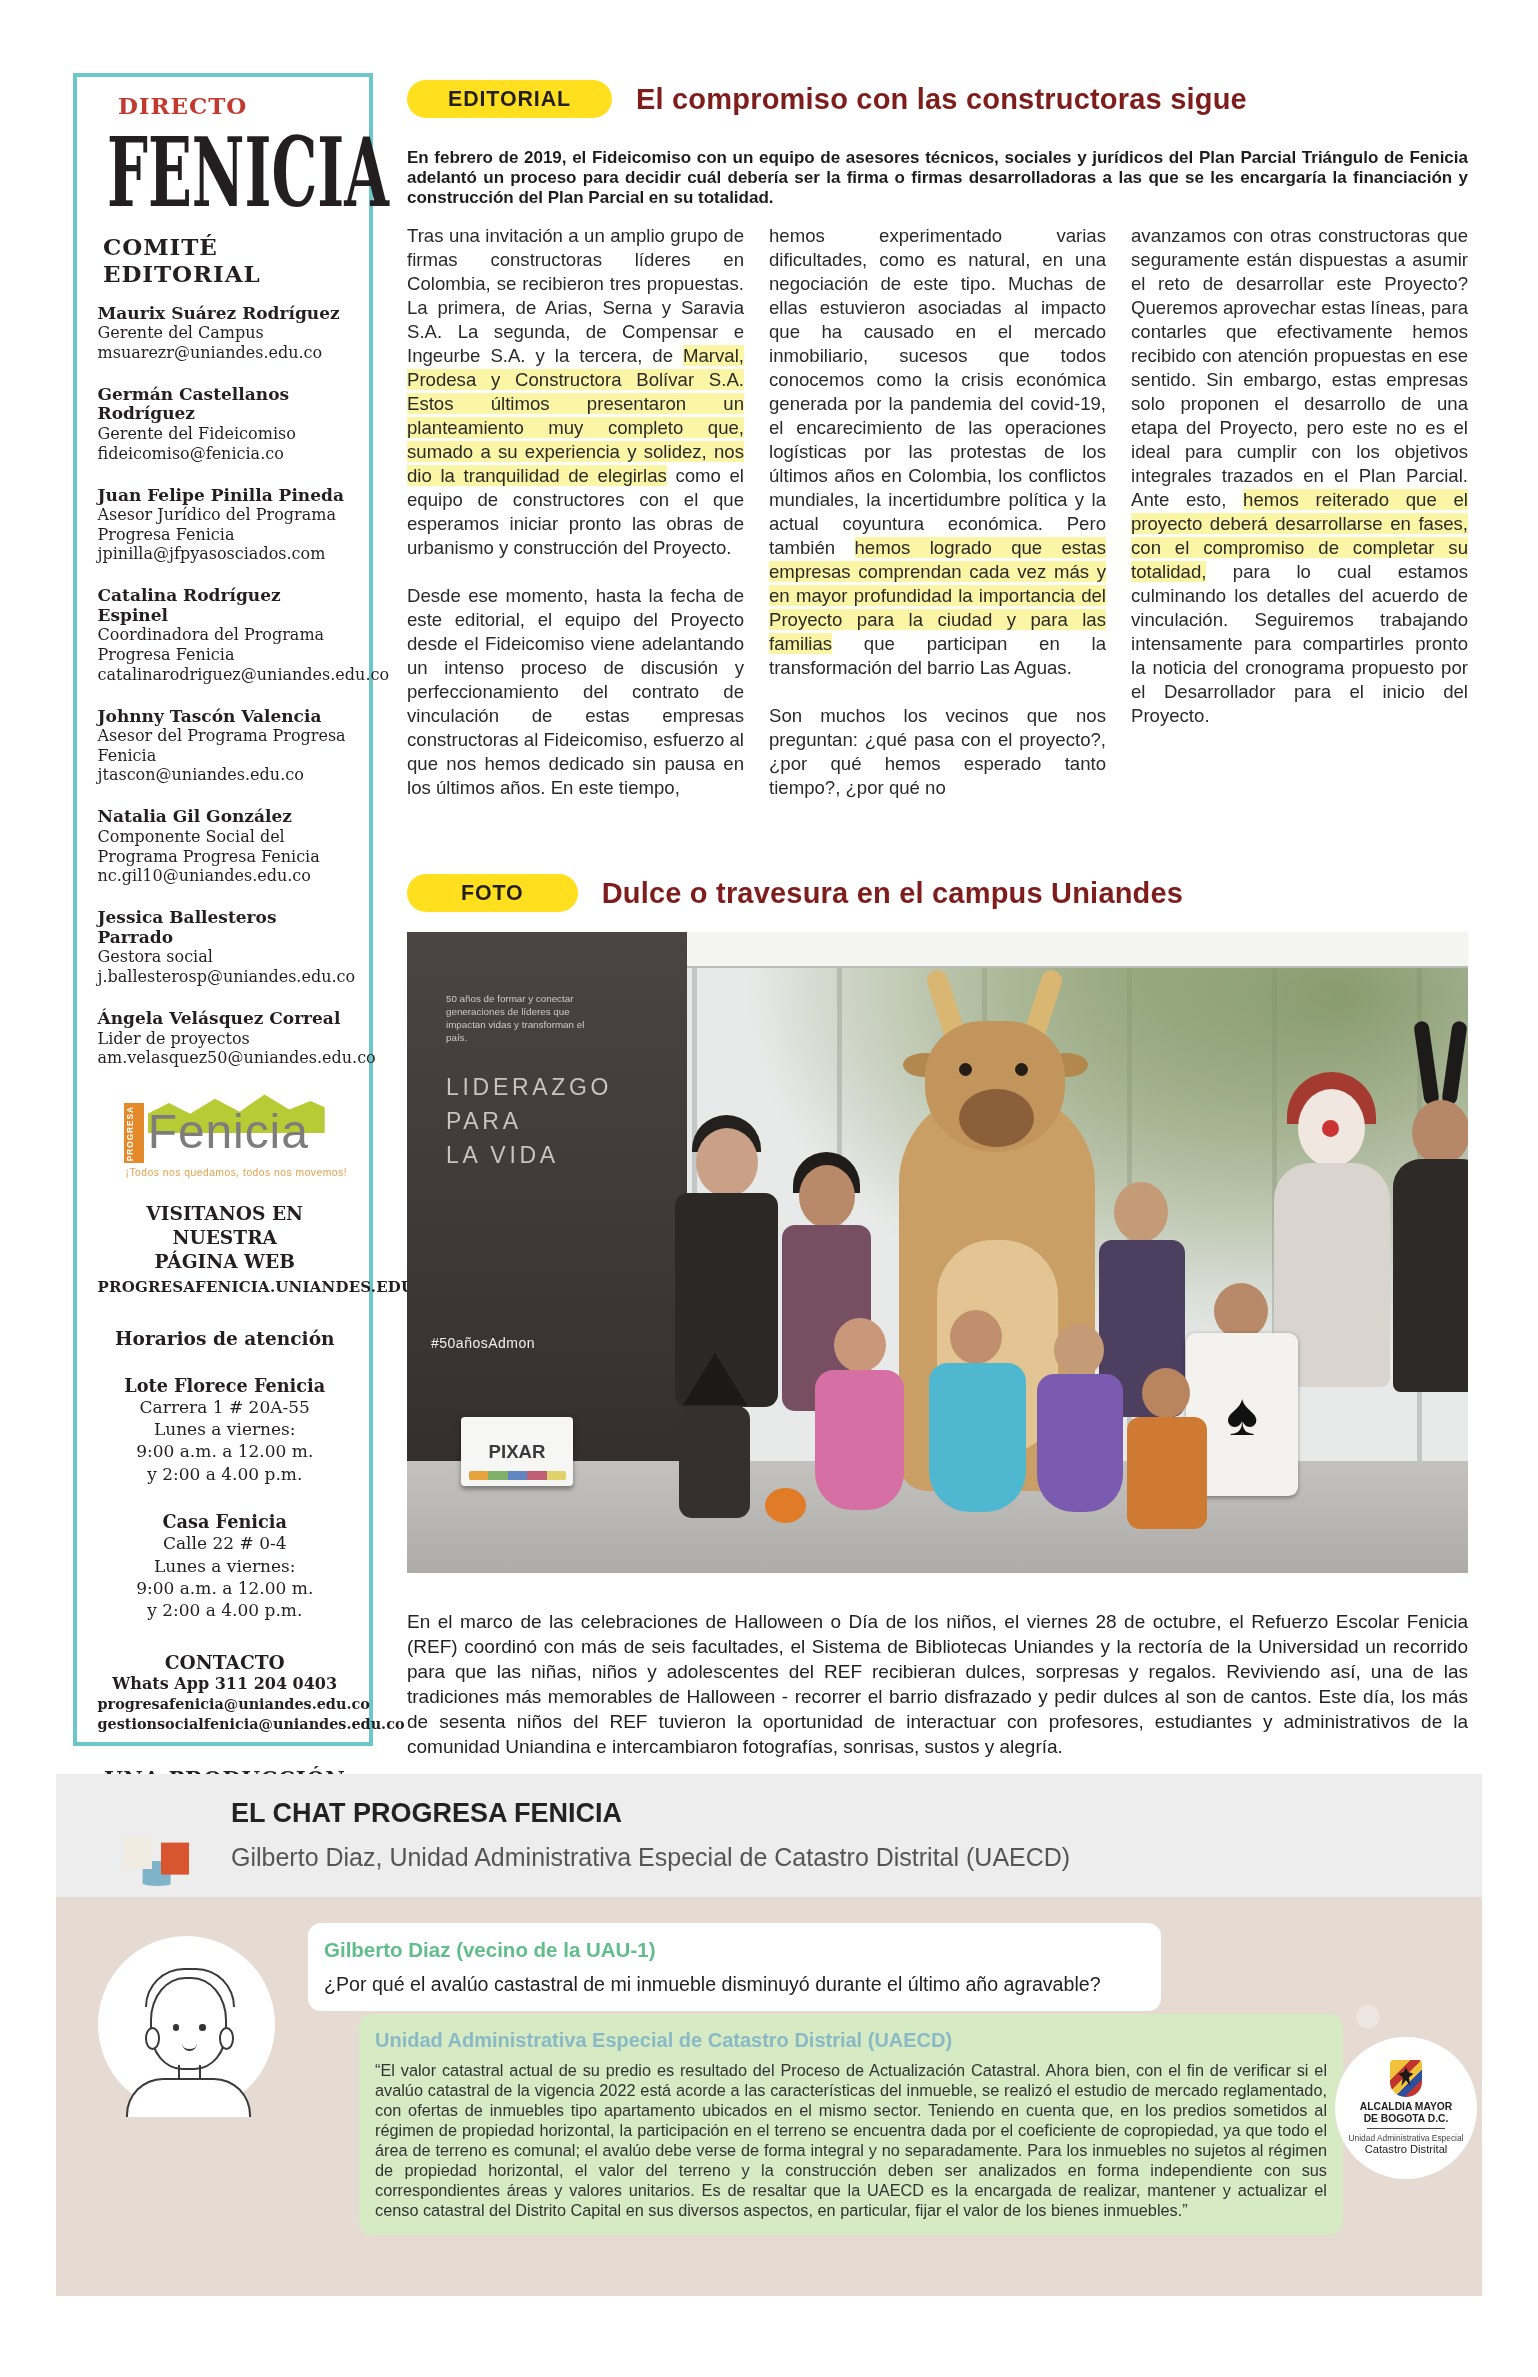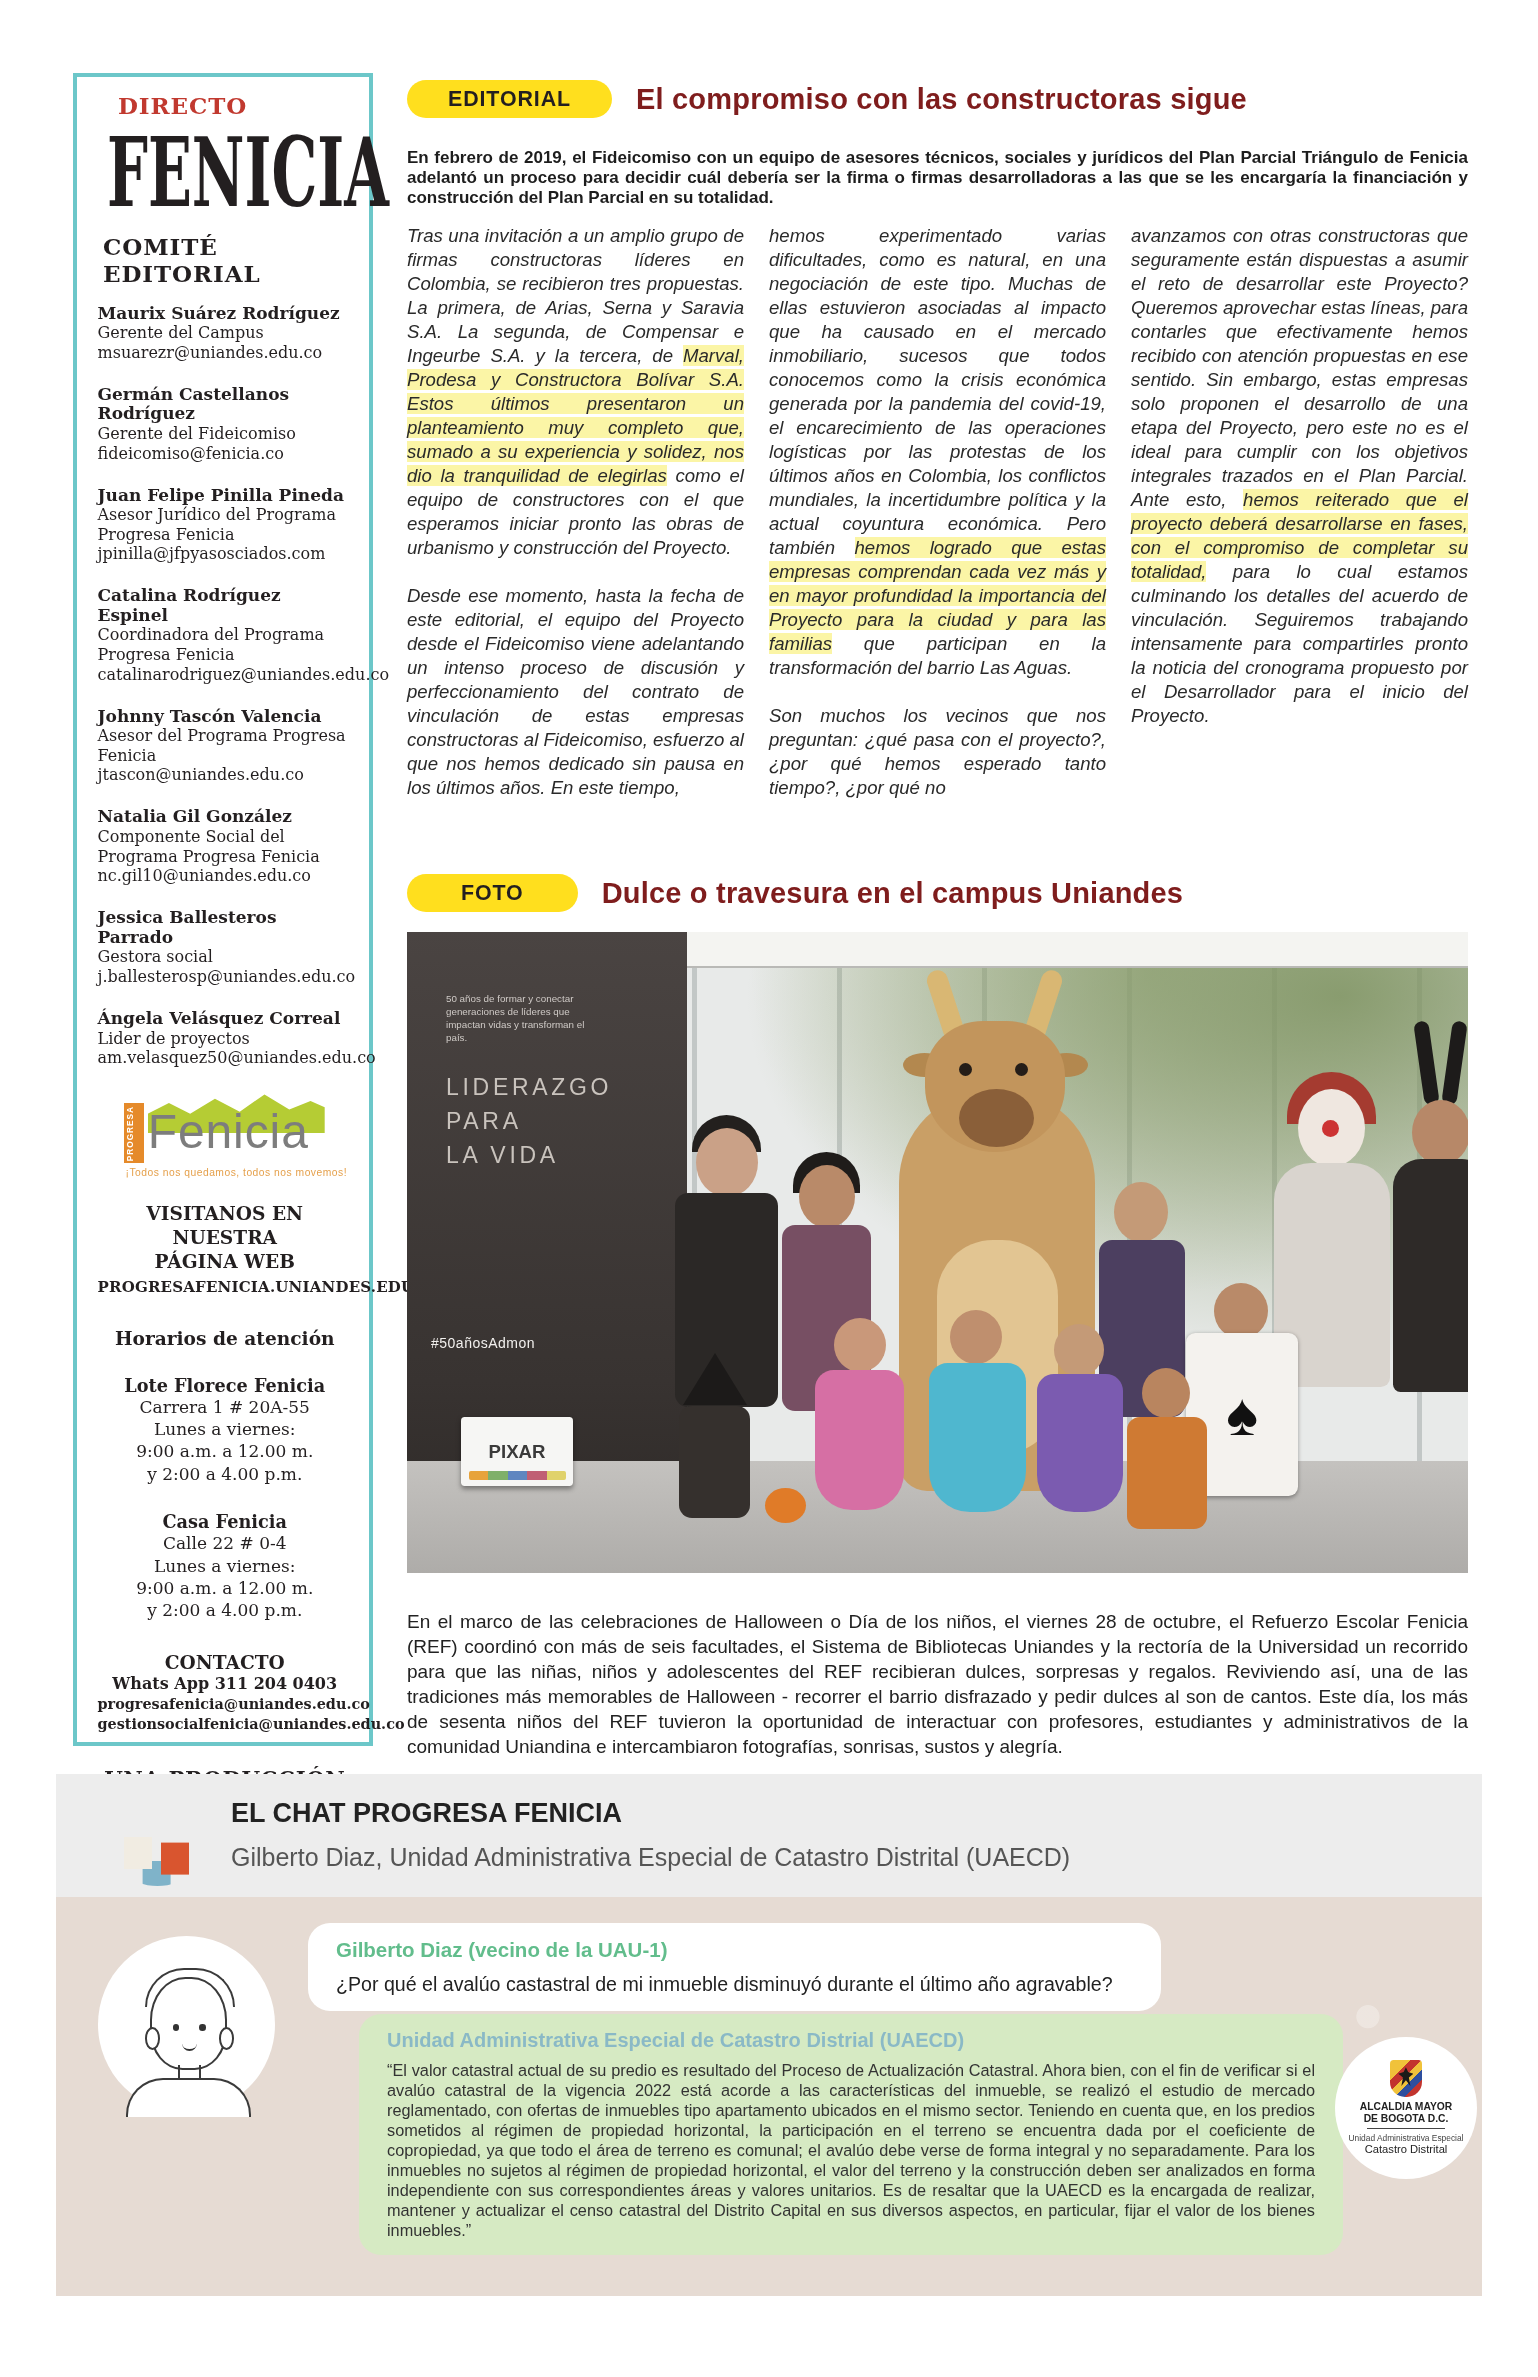--- a/index.html
+++ b/index.html
@@ -42,21 +42,21 @@
   .prod-block .m-name{font-weight:700;font-size:17px;}
 
   
   .badge-row{position:absolute;left:407px;display:flex;align-items:center;gap:24px;}
   .pill{background:#ffdf1e;color:#231f20;font-weight:700;font-size:21.4px;letter-spacing:0.9px;
         padding:6.5px 41px;border-radius:24px;}
   .sec-title{color:#7f1d1d;font-weight:800;font-size:29px;letter-spacing:0.2px;}
   .lead{position:absolute;left:407px;top:131px;width:1061px;font-size:17px;line-height:20px;
         font-weight:700;text-align:justify;color:#1d1d1d;}
   .cols{position:absolute;left:407px;top:224px;width:1061px;display:flex;gap:25px;}
-  .col{flex:1;font-size:18.6px;line-height:24px;text-align:justify;color:#2a2a2a;font-style:italic;}
+  .col{flex:1;font-size:18.6px;line-height:24px;text-align:justify;color:#2a2a2a;}
   .col p{margin:0 0 24px 0;}
   .hl{background:#fbf5a6;}
   .footnote{font-size:16.3px;line-height:21.4px;}
 
   
   .photo{position:absolute;left:407px;top:932px;width:1061px;height:641px;overflow:hidden;
      background:
        radial-gradient(ellipse at 88% 10%, rgba(125,146,96,.85) 0%, rgba(125,146,96,0) 45%),
        radial-gradient(ellipse at 70% 6%, rgba(160,176,130,.7) 0%, rgba(160,176,130,0) 38%),
        repeating-linear-gradient(90deg,#e8eae9 0 140px,#c2c7c6 140px 145px),
@@ -149,21 +149,21 @@
   .illus .hairl{position:absolute;left:47px;top:32px;width:86px;height:37px;border:2.8px solid #3a3a3a;border-bottom:none;
        border-radius:47px 47px 0 0;background:#fff;}
   .illus .eyeL,.illus .eyeR{position:absolute;top:45px;width:6.5px;height:6.5px;background:#333;border-radius:50%;}
   .illus .eyeL{left:20.5px;} .illus .eyeR{left:47px;}
   .illus .mouth{position:absolute;left:30px;top:62px;width:15px;height:7.5px;border-bottom:2.8px solid #333;border-radius:0 0 9.3px 9.3px;}
   .illus .earL,.illus .earR{position:absolute;top:48px;width:11.2px;height:18.6px;border:2.8px solid #3a3a3a;border-radius:50%;background:#fff;}
   .illus .earL{left:-7.5px;} .illus .earR{left:67px;}
   .illus .neck{position:absolute;left:80px;top:129px;width:18.6px;height:17px;border-left:2.8px solid #3a3a3a;border-right:2.8px solid #3a3a3a;}
   .illus .shoulders{position:absolute;left:28px;top:142px;width:121px;height:37px;border:2.8px solid #3a3a3a;border-bottom:none;
        border-radius:37px 37px 0 0;background:#fff;}
-  .bubble{position:absolute;border-radius:22px;padding:15px 28px;box-sizing:border-box;}
+  .bubble{position:absolute;border-radius:13px;padding:15px 16px;box-sizing:border-box;}
   .bubble-q{left:252px;top:26px;width:853px;background:#ffffff;}
   .bubble-q .b-name{color:#62bd8c;font-weight:700;font-size:20.5px;}
   .bubble-q .b-text{margin-top:11.2px;font-size:19.6px;color:#222;}
   .bubble-a{left:303px;top:117px;width:984px;background:#d6eac3;}
   .bubble-a .b-name{color:#8ab9c6;font-weight:700;font-size:20px;}
   .bubble-a .b-text{margin-top:7.5px;font-size:16.3px;line-height:20px;text-align:justify;color:#333;}
   .gov-badge{position:absolute;left:1279px;top:140px;width:142px;height:142px;background:#fff;border-radius:50%;
        display:flex;flex-direction:column;align-items:center;justify-content:center;text-align:center;}
   .shield{width:32px;height:37px;border-radius:3.7px 3.7px 15px 15px;
        background:linear-gradient(135deg,#f0c23a 0 30%,#c2342e 30% 45%,#f0c23a 45% 60%,#2e4f9e 60% 75%,#c2342e 75% 100%);

